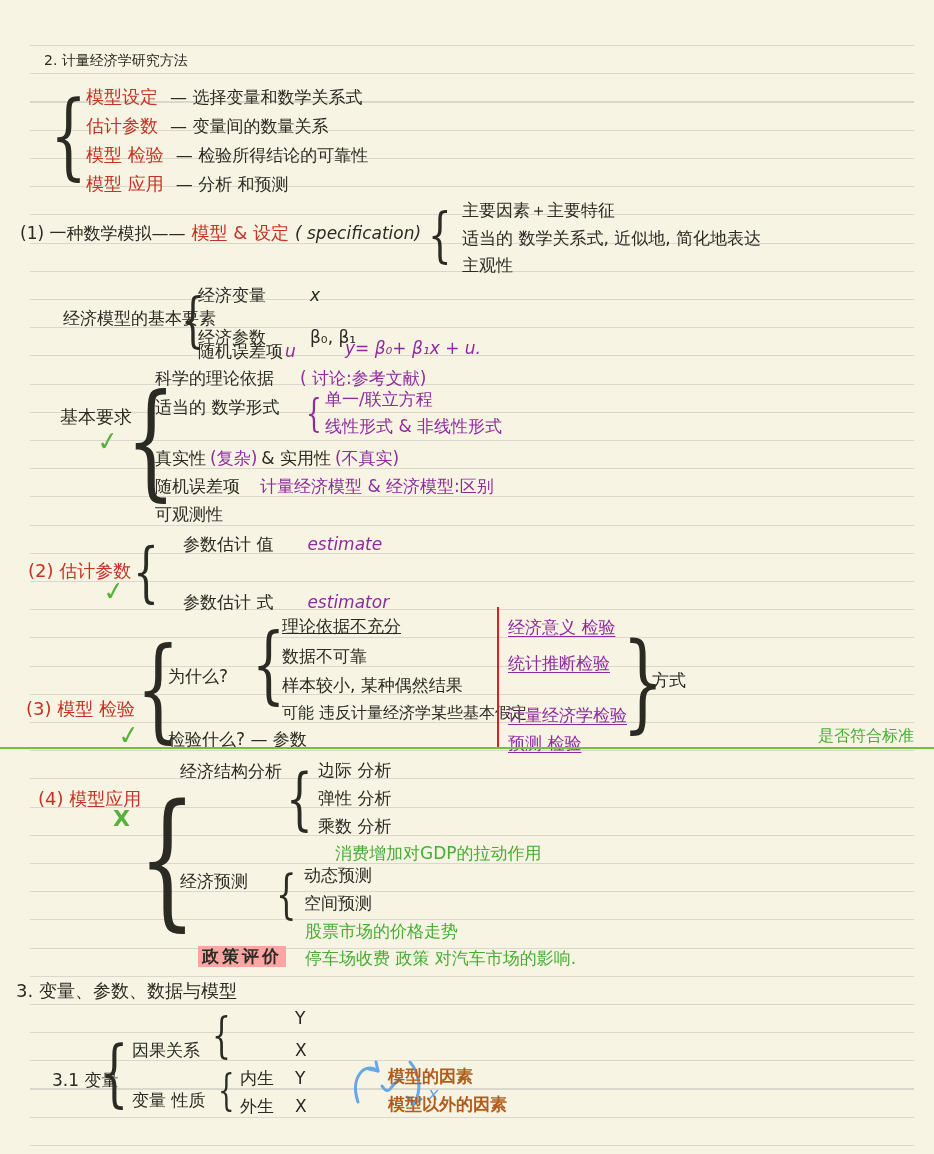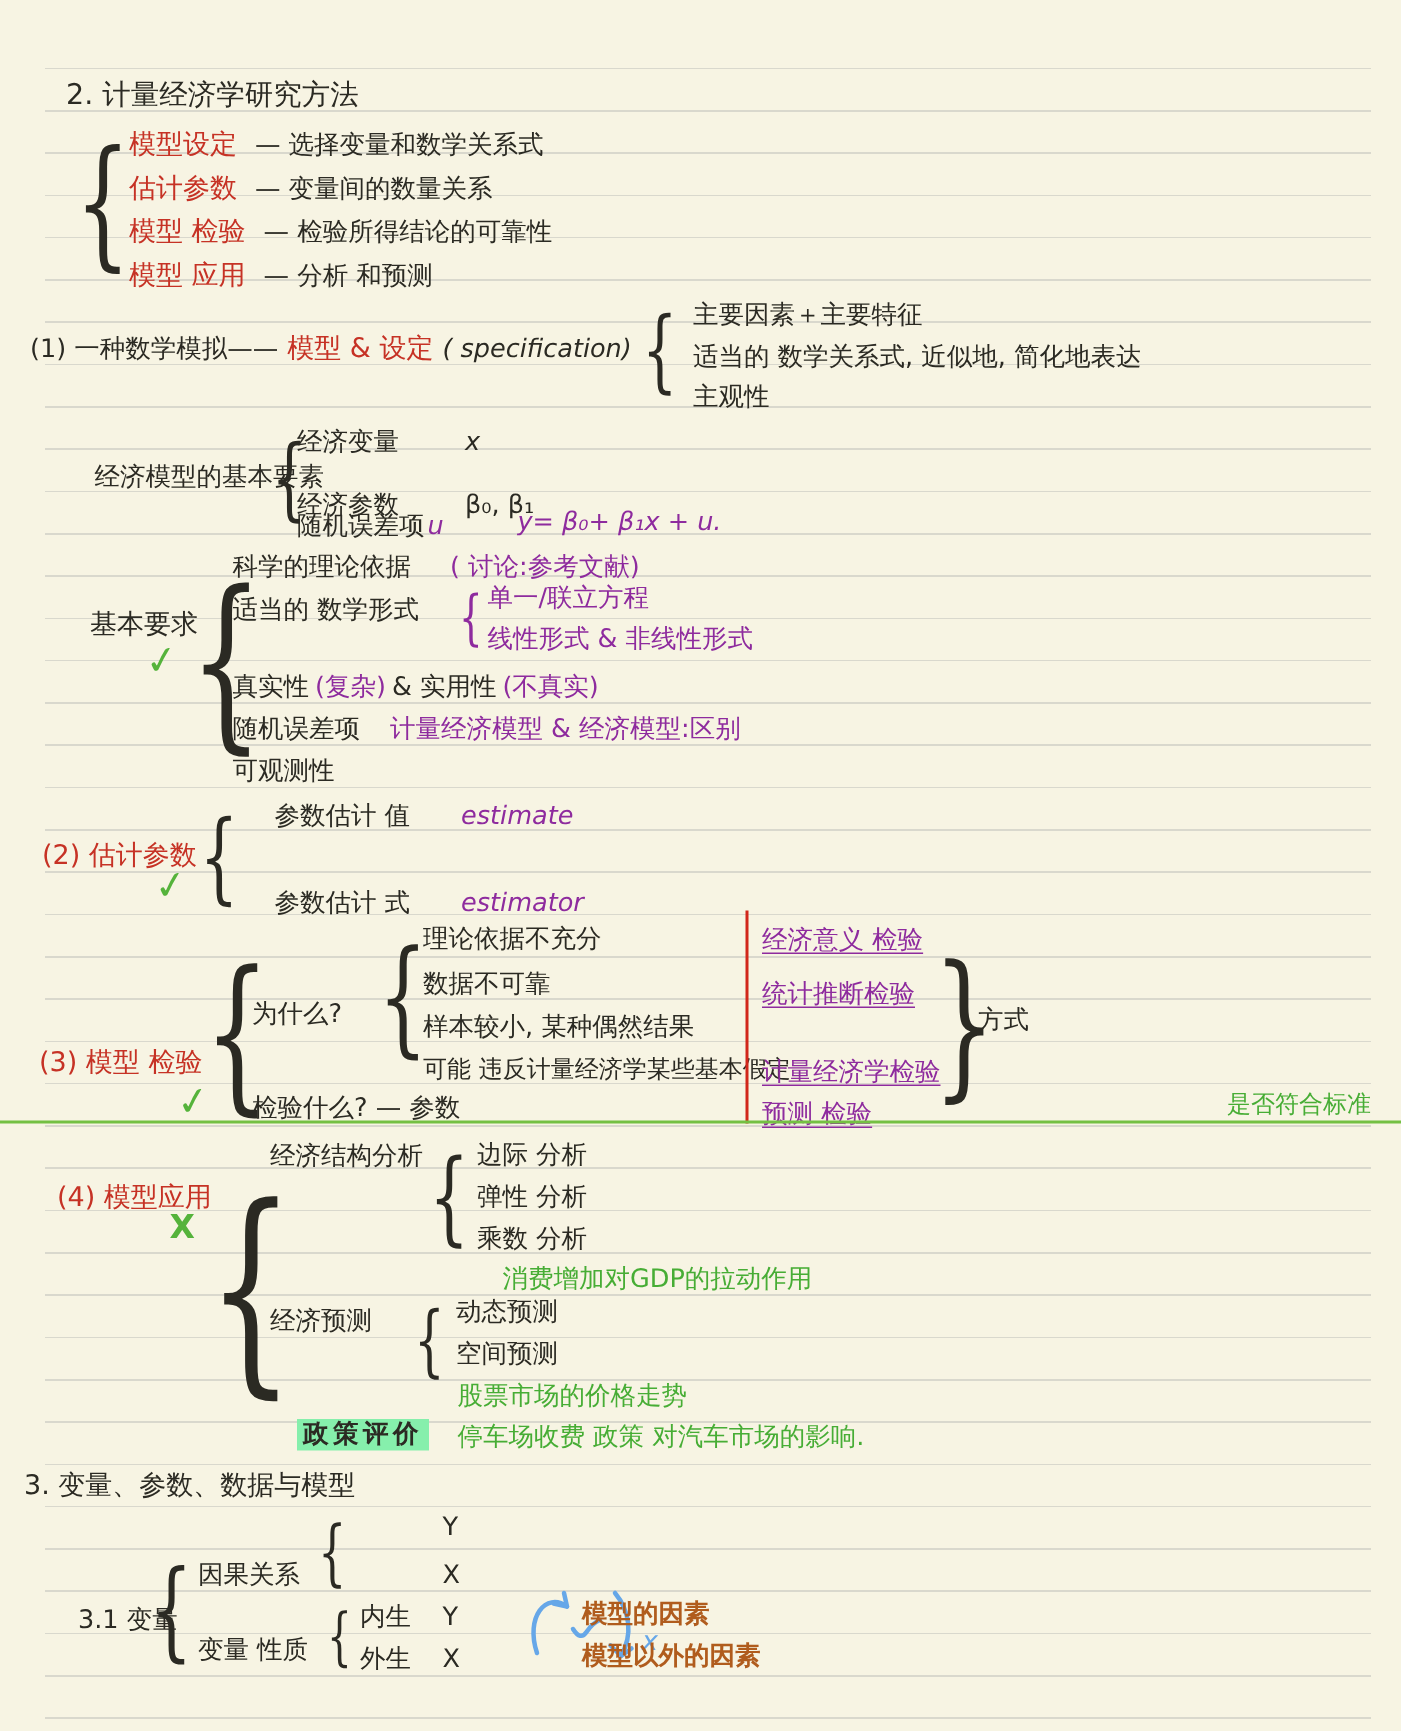--- a/index.html
+++ b/index.html
@@ -10,38 +10,38 @@
   .t{position:absolute;white-space:nowrap;font-size:17px;line-height:1.25;}
   .k{color:#2b2a23;}
   .r{color:#c63225;font-weight:normal;}
   .p{color:#8e2b9e;}
   .g{color:#47ad35;}
   .o{color:#b05c1d;font-weight:bold;}
   .row{display:flex;gap:12px;align-items:baseline;}
   .big{font-size:18px;}
   .ul{text-decoration:underline;text-underline-offset:3px;}
   .em{font-style:italic;}
-  .hl{background:#86efac;padding:0 4px;font-weight:bold;}
+  .hl{background:#fca5a5;padding:0 4px;font-weight:bold;}
   .brace{position:absolute;color:#2b2a23;font-family:"DejaVu Serif",serif;font-weight:400;
     transform:scaleX(.62);transform-origin:left center;text-align:left;}
   .brace::before{content:"{";}
   .brace.rb::before{content:"}";}
   .brace.pp{color:#8e2b9e;}
   .gline{position:absolute;left:0;top:747px;width:934px;height:2px;background:#74c043;}
   .rline{position:absolute;left:497px;top:607px;width:2px;height:142px;background:#d1271b;}
   .check{position:absolute;color:#55b33b;font-size:26px;font-weight:bold;transform:rotate(-8deg);}
   .cross{position:absolute;color:#55b33b;font-size:22px;font-weight:bold;}
 </style>
 </head>
 <body>
 
 <div class="page">
   <div class="rules"></div>
 
-  <div class="t k big" style="left:44px;top:52px;font-size:19px;">2. 计量经济学研究方法</div>
+  <div class="t k big" style="left:44px;top:52px;font-size:14px;">2. 计量经济学研究方法</div>
 
   <span class="brace" style="left:50px;top:80px;height:112px;font-size:94px;line-height:112px;"></span>
   <div class="t row" style="left:86px;top:86px;">
     <span class="r big">模型设定</span>
     <span class="k">— 选择变量和数学关系式</span>
   </div>
   <div class="t row" style="left:86px;top:115px;">
     <span class="r big">估计参数</span>
     <span class="k">— 变量间的数量关系</span>
   </div>
@@ -113,21 +113,21 @@
   <div class="t row" style="left:183px;top:592px;gap:34px;">
     <span class="k">参数估计 式</span>
     <span class="p em">estimator</span>
   </div>
 
   <div class="t r big" style="left:26px;top:698px;">(3) 模型 检验</div>
   <span class="check" style="left:118px;top:720px;">✓</span>
   <span class="brace" style="left:136px;top:622px;height:135px;font-size:112px;line-height:135px;"></span>
   <div class="t k" style="left:168px;top:666px;">为什么?</div>
   <span class="brace" style="left:252px;top:614px;height:100px;font-size:84px;line-height:100px;"></span>
-  <div class="t k" style="left:282px;top:616px;">理论依据不充分</div>
+  <div class="t k" style="left:282px;top:616px;text-decoration:underline;">理论依据不充分</div>
   <div class="t k" style="left:282px;top:646px;">数据不可靠</div>
   <div class="t k" style="left:282px;top:675px;">样本较小, 某种偶然结果</div>
   <div class="t k" style="left:282px;top:703px;font-size:16px;">可能 违反计量经济学某些基本假定</div>
   <div class="t k" style="left:168px;top:729px;">检验什么? — 参数</div>
 
   <div class="rline"></div>
   <div class="t p ul" style="left:508px;top:617px;">经济意义 检验</div>
   <div class="t p ul" style="left:508px;top:654px;font-family:Liberation Mono, monospace;">统计推断检验</div>
   <div class="t p ul" style="left:508px;top:705px;">计量经济学检验</div>
   <div class="t p ul" style="left:508px;top:733px;">预测 检验</div>

